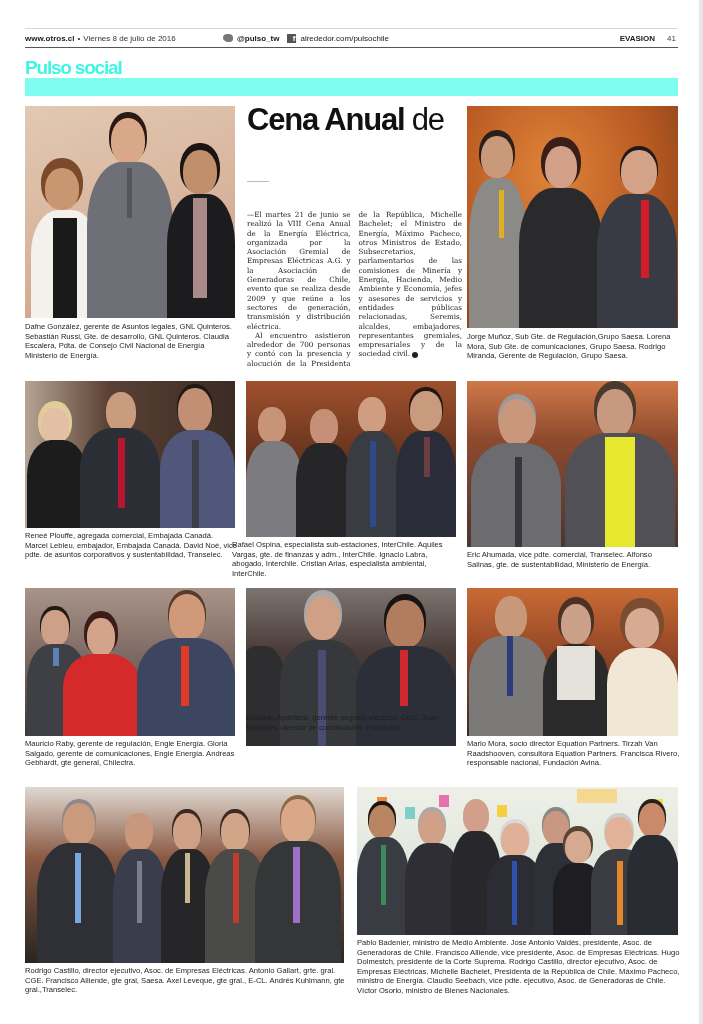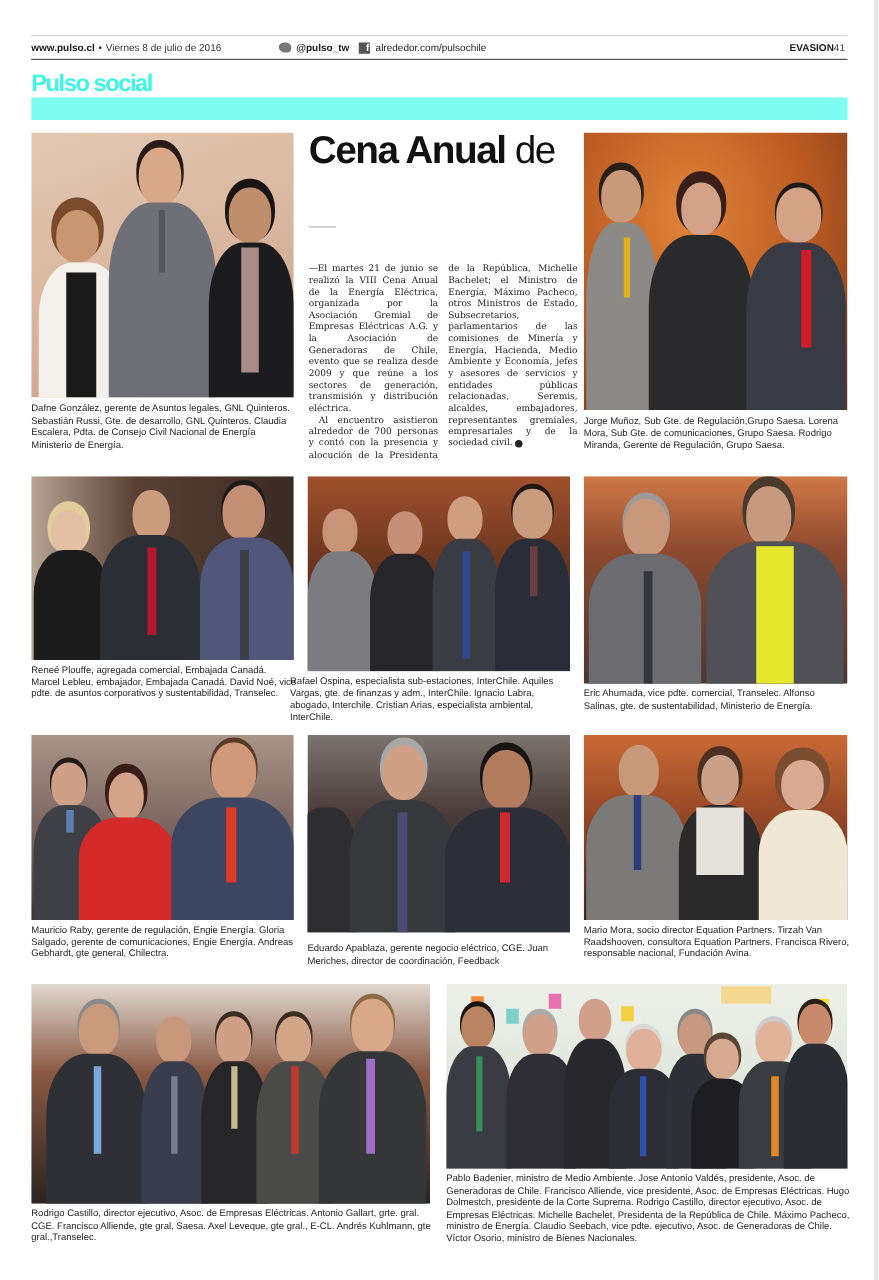--- a/index.html
+++ b/index.html
@@ -7,21 +7,21 @@
   body { position: relative; font-family: "Liberation Sans", sans-serif; color: #1a1a1a; }
   .page-edge { position: absolute; top: 0; right: 0; width: 4px; height: 1024px; background: #e6e6e6; }
 
   .masthead { position: absolute; left: 25px; top: 28px; width: 653px; height: 20px; border-top: 1px solid #d8d8d8; border-bottom: 1px solid #555; font-size: 8px; display: flex; align-items: center; }
   .masthead .site { font-weight: bold; }
   .masthead .date { margin-left: 3px; color: #333; }
   .masthead .social { position: absolute; left: 198px; display: flex; align-items: center; gap: 4px; }
   .tw-icon { display: inline-block; width: 10px; height: 8px; background: #777; border-radius: 50% 50% 40% 60%; }
   .fb-icon { display: inline-block; width: 9px; height: 9px; background: #555; color: #fff; font-size: 8px; font-weight: bold; line-height: 10px; text-align: right; padding-right: 1px; margin-left: 4px; }
   .masthead .tw { font-weight: bold; }
-  .masthead .right { position: absolute; right: 2px; display: flex; gap: 0; }
+  .masthead .right { position: absolute; right: 2px; display: flex; gap: 12px; }
   .masthead .section { font-weight: bold; }
   .masthead .pagenum { color: #444; }
 
   .section-title { position: absolute; left: 25px; top: 57px; font-size: 19px; font-weight: bold; color: #3ff5e3; letter-spacing: -1.2px; }
   .cyan-band { position: absolute; left: 25px; top: 78px; width: 653px; height: 18px; background: #7ffcf0; }
 
   .photo { position: absolute; overflow: hidden; }
   .photo .bg { position: absolute; inset: 0; }
   .person { position: absolute; bottom: 0; }
   .person .head { position: absolute; border-radius: 48% 48% 45% 45%; }
@@ -37,21 +37,21 @@
   .body-text p { text-indent: 0; }
   .body-text p + p { text-indent: 8px; }
   .end-mark { display: inline-block; width: 6px; height: 6px; background: #222; border-radius: 50%; margin-left: 2px; vertical-align: middle; }
 </style>
 </head>
 <body>
 
 <div class="page-edge"></div>
 
 <div class="masthead">
-  <span class="site">www.pulso.cl</span>
+  <span class="site">www.otros.cl</span>
   <span class="date">•</span>
   <span class="date">Viernes 8 de julio de 2016</span>
   <div class="social">
     <span class="tw-icon"></span>
     <span class="tw">@pulso_tw</span>
     <span class="fb-icon">f</span>
     <span>alrededor.com/pulsochile</span>
   </div>
   <div class="right">
     <span class="section">EVASION</span>
@@ -195,21 +195,21 @@
     <div class="head" style="left:26px;top:0;width:34px;height:44px;background:#d0a086;box-shadow:0 -4px 0 2px #a8a8a8;"></div>
     <div class="body" style="left:0;width:84px;height:106px;background:#36383c;"></div>
     <div class="tie" style="left:38px;bottom:0;height:96px;width:8px;background:#4a4c72;"></div>
   </div>
   <div class="person" style="left:110px;width:100px;height:146px;">
     <div class="head" style="left:30px;top:0;width:38px;height:48px;background:#b27c5e;box-shadow:0 -4px 0 2px #181412;"></div>
     <div class="body" style="left:0;width:100px;height:100px;background:#2c2f38;"></div>
     <div class="tie" style="left:44px;bottom:40px;height:56px;width:8px;background:#d02830;"></div>
   </div>
 </div>
-<div class="caption" style="left:246px;top:713px;width:214px;margin-top:41px;">Eduardo Apablaza, gerente negocio eléctrico, CGE. Juan Meriches, director de coordinación, Feedback</div>
+<div class="caption" style="left:246px;top:713px;width:214px;">Eduardo Apablaza, gerente negocio eléctrico, CGE. Juan Meriches, director de coordinación, Feedback</div>
 
 <div class="photo" style="left:467px;top:588px;width:211px;height:148px;">
   <div class="bg" style="background:linear-gradient(180deg,#c86a34 0%,#9a4a28 40%,#3a2a22 100%);"></div>
   <div class="person" style="left:2px;width:80px;height:140px;">
     <div class="head" style="left:26px;top:0;width:32px;height:42px;background:#c8987a;"></div>
     <div class="body" style="left:0;width:80px;height:100px;background:#7c7a78;"></div>
     <div class="tie" style="left:38px;bottom:40px;height:60px;width:6px;background:#2e3c7c;"></div>
   </div>
   <div class="person" style="left:76px;width:66px;height:132px;">
     <div class="head" style="left:18px;top:0;width:30px;height:40px;background:#caa088;box-shadow:0 -4px 0 3px #4c3022;"></div>

